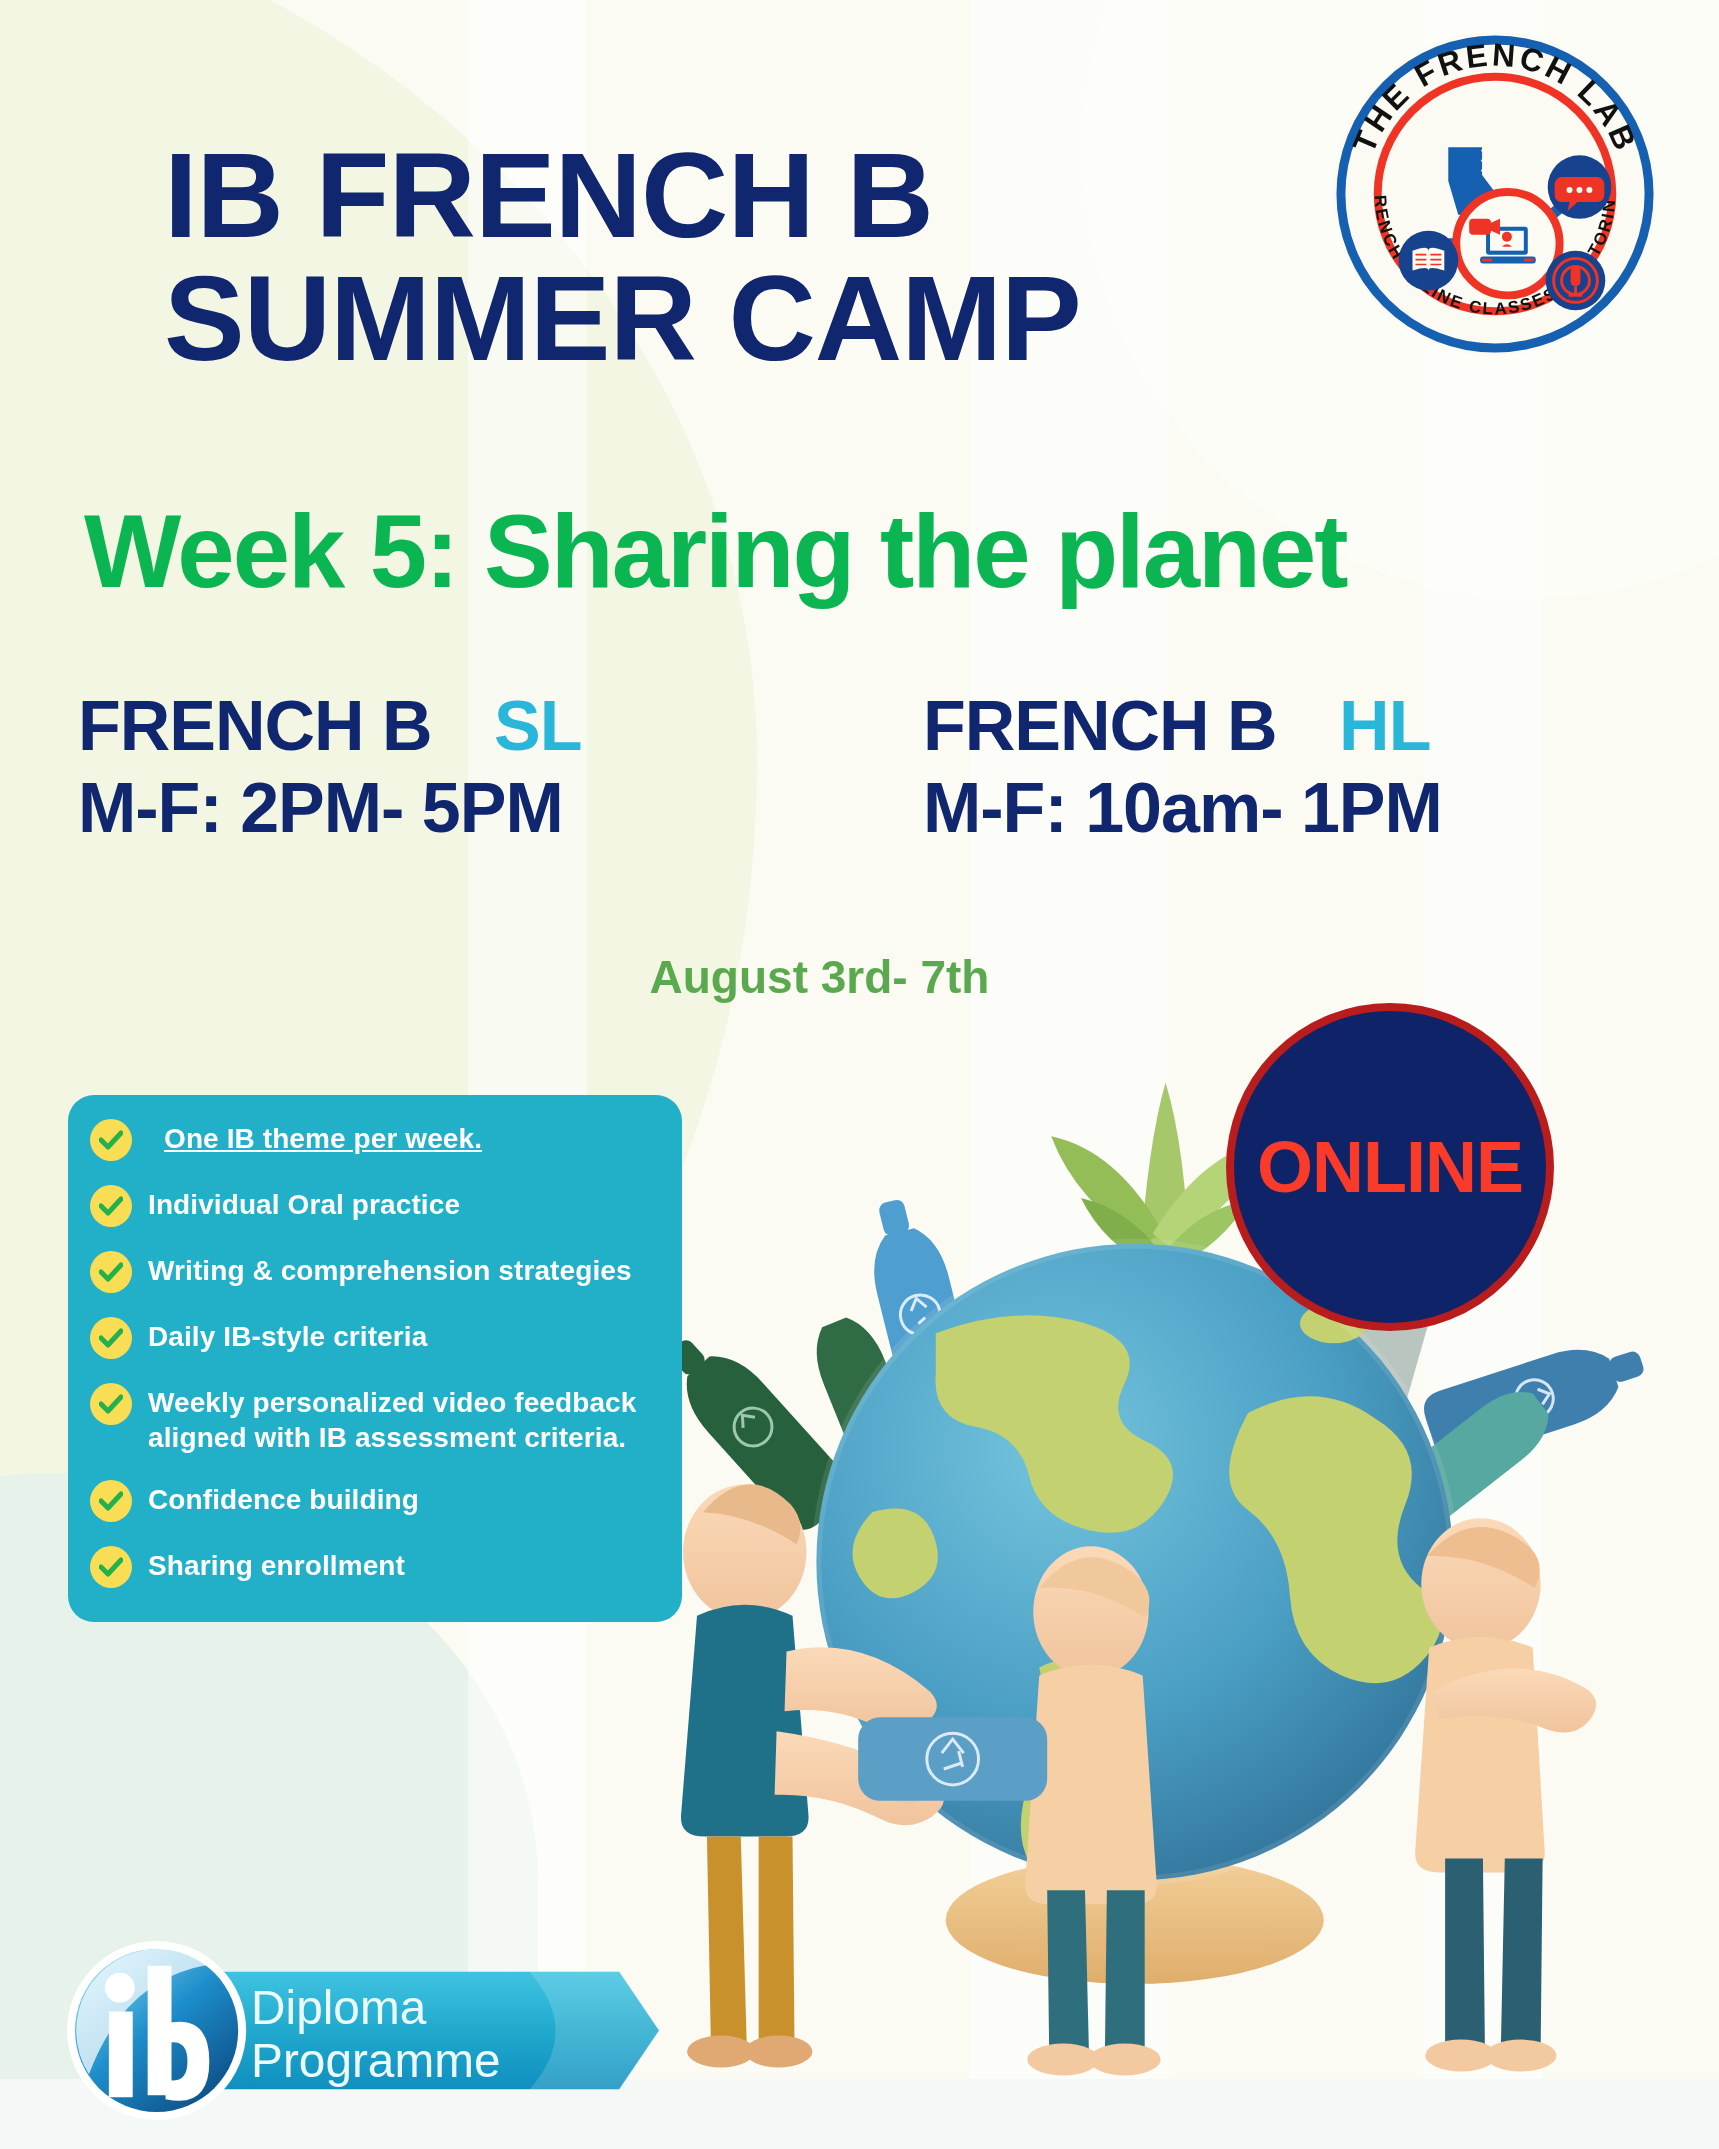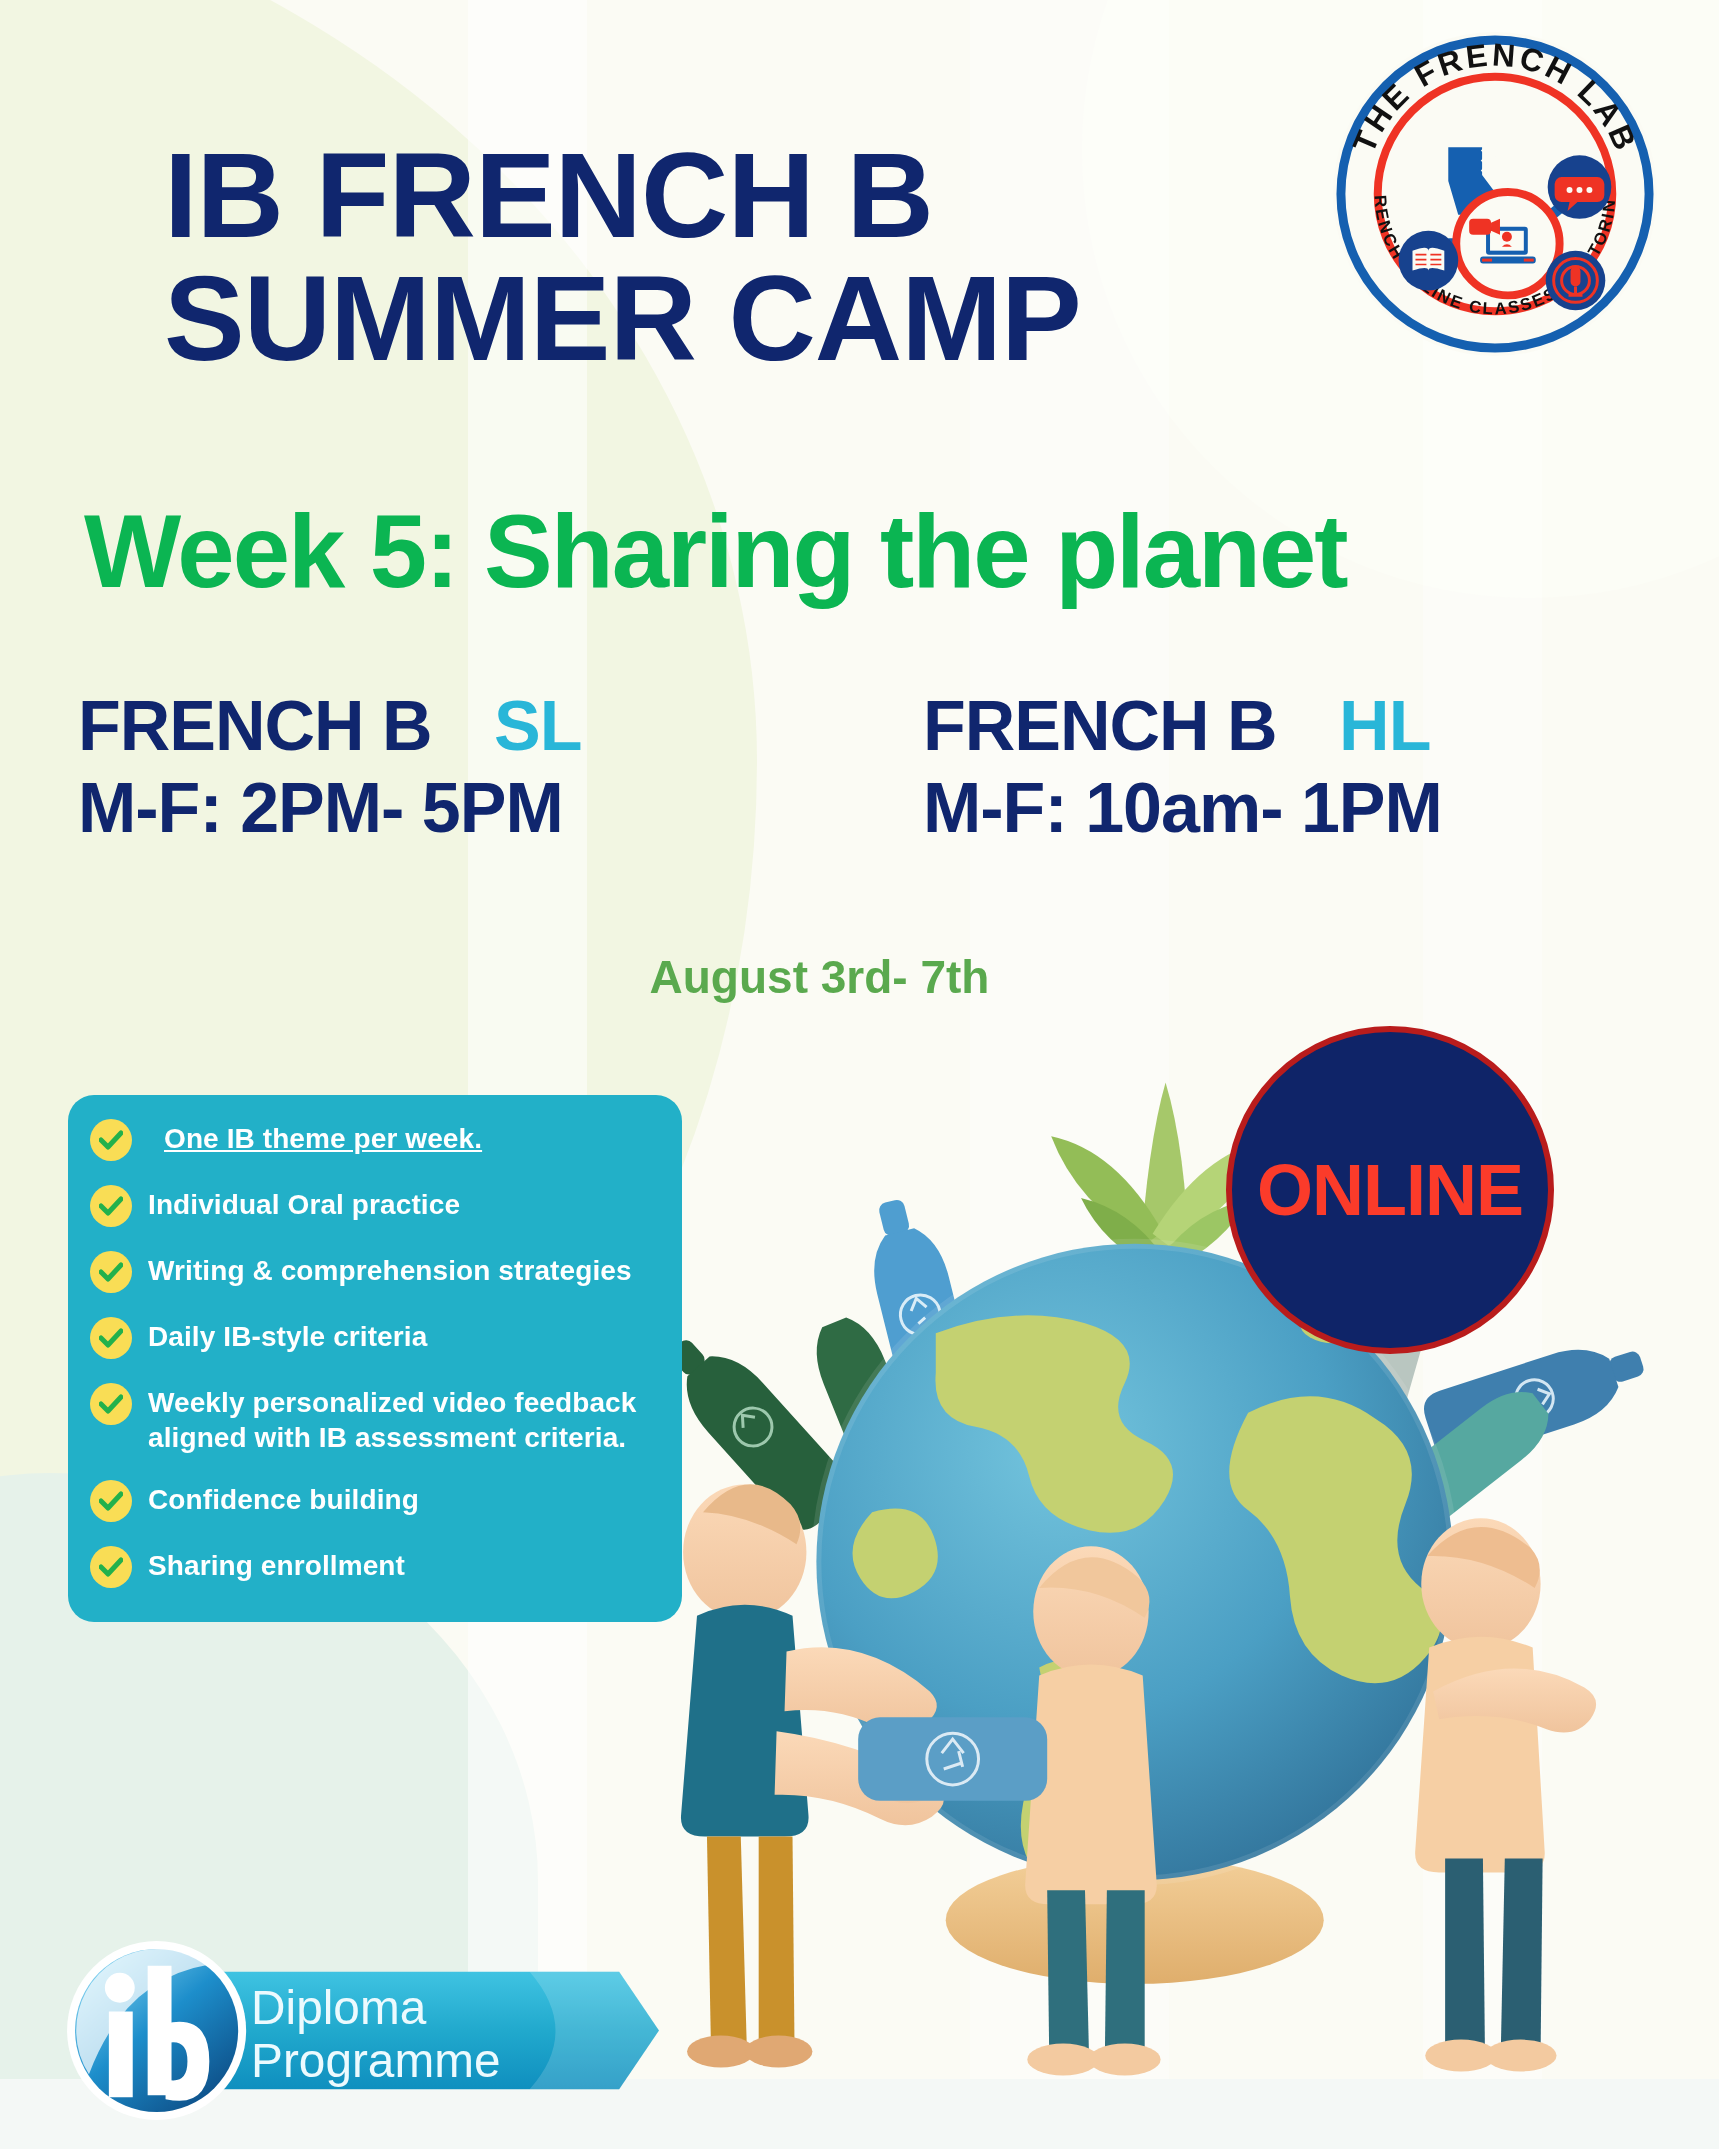--- a/index.html
+++ b/index.html
@@ -113,24 +113,24 @@
   .check svg { position:absolute; left:9px; top:11px; }
   .feat-text {
     color:#ffffff; font-size:28px; font-weight:bold;
     line-height:1.26; letter-spacing:0.1px;
     padding-top:4px;
   }
   .feat-row.indent .feat-text { padding-left:16px;text-decoration:underline; }
 
   
   .online-badge {
-    position:absolute; left:1226px; top:1026px;
+    position:absolute; left:1226px; top:1003px;
     width:328px; height:328px; border-radius:50%;
     background:#0f2468;
-    border:6px solid #b91c1c;
+    border:8px solid #b91c1c;
     display:flex; align-items:center; justify-content:center;
     z-index:9;
   }
   .online-badge span {
     color:#fb3b2a; font-size:72px; font-weight:bold;
     letter-spacing:-1px;
   }
 
   
   .illus { position:absolute; left:637px; top:995px; width:1085px; height:1154px; z-index:5; }

